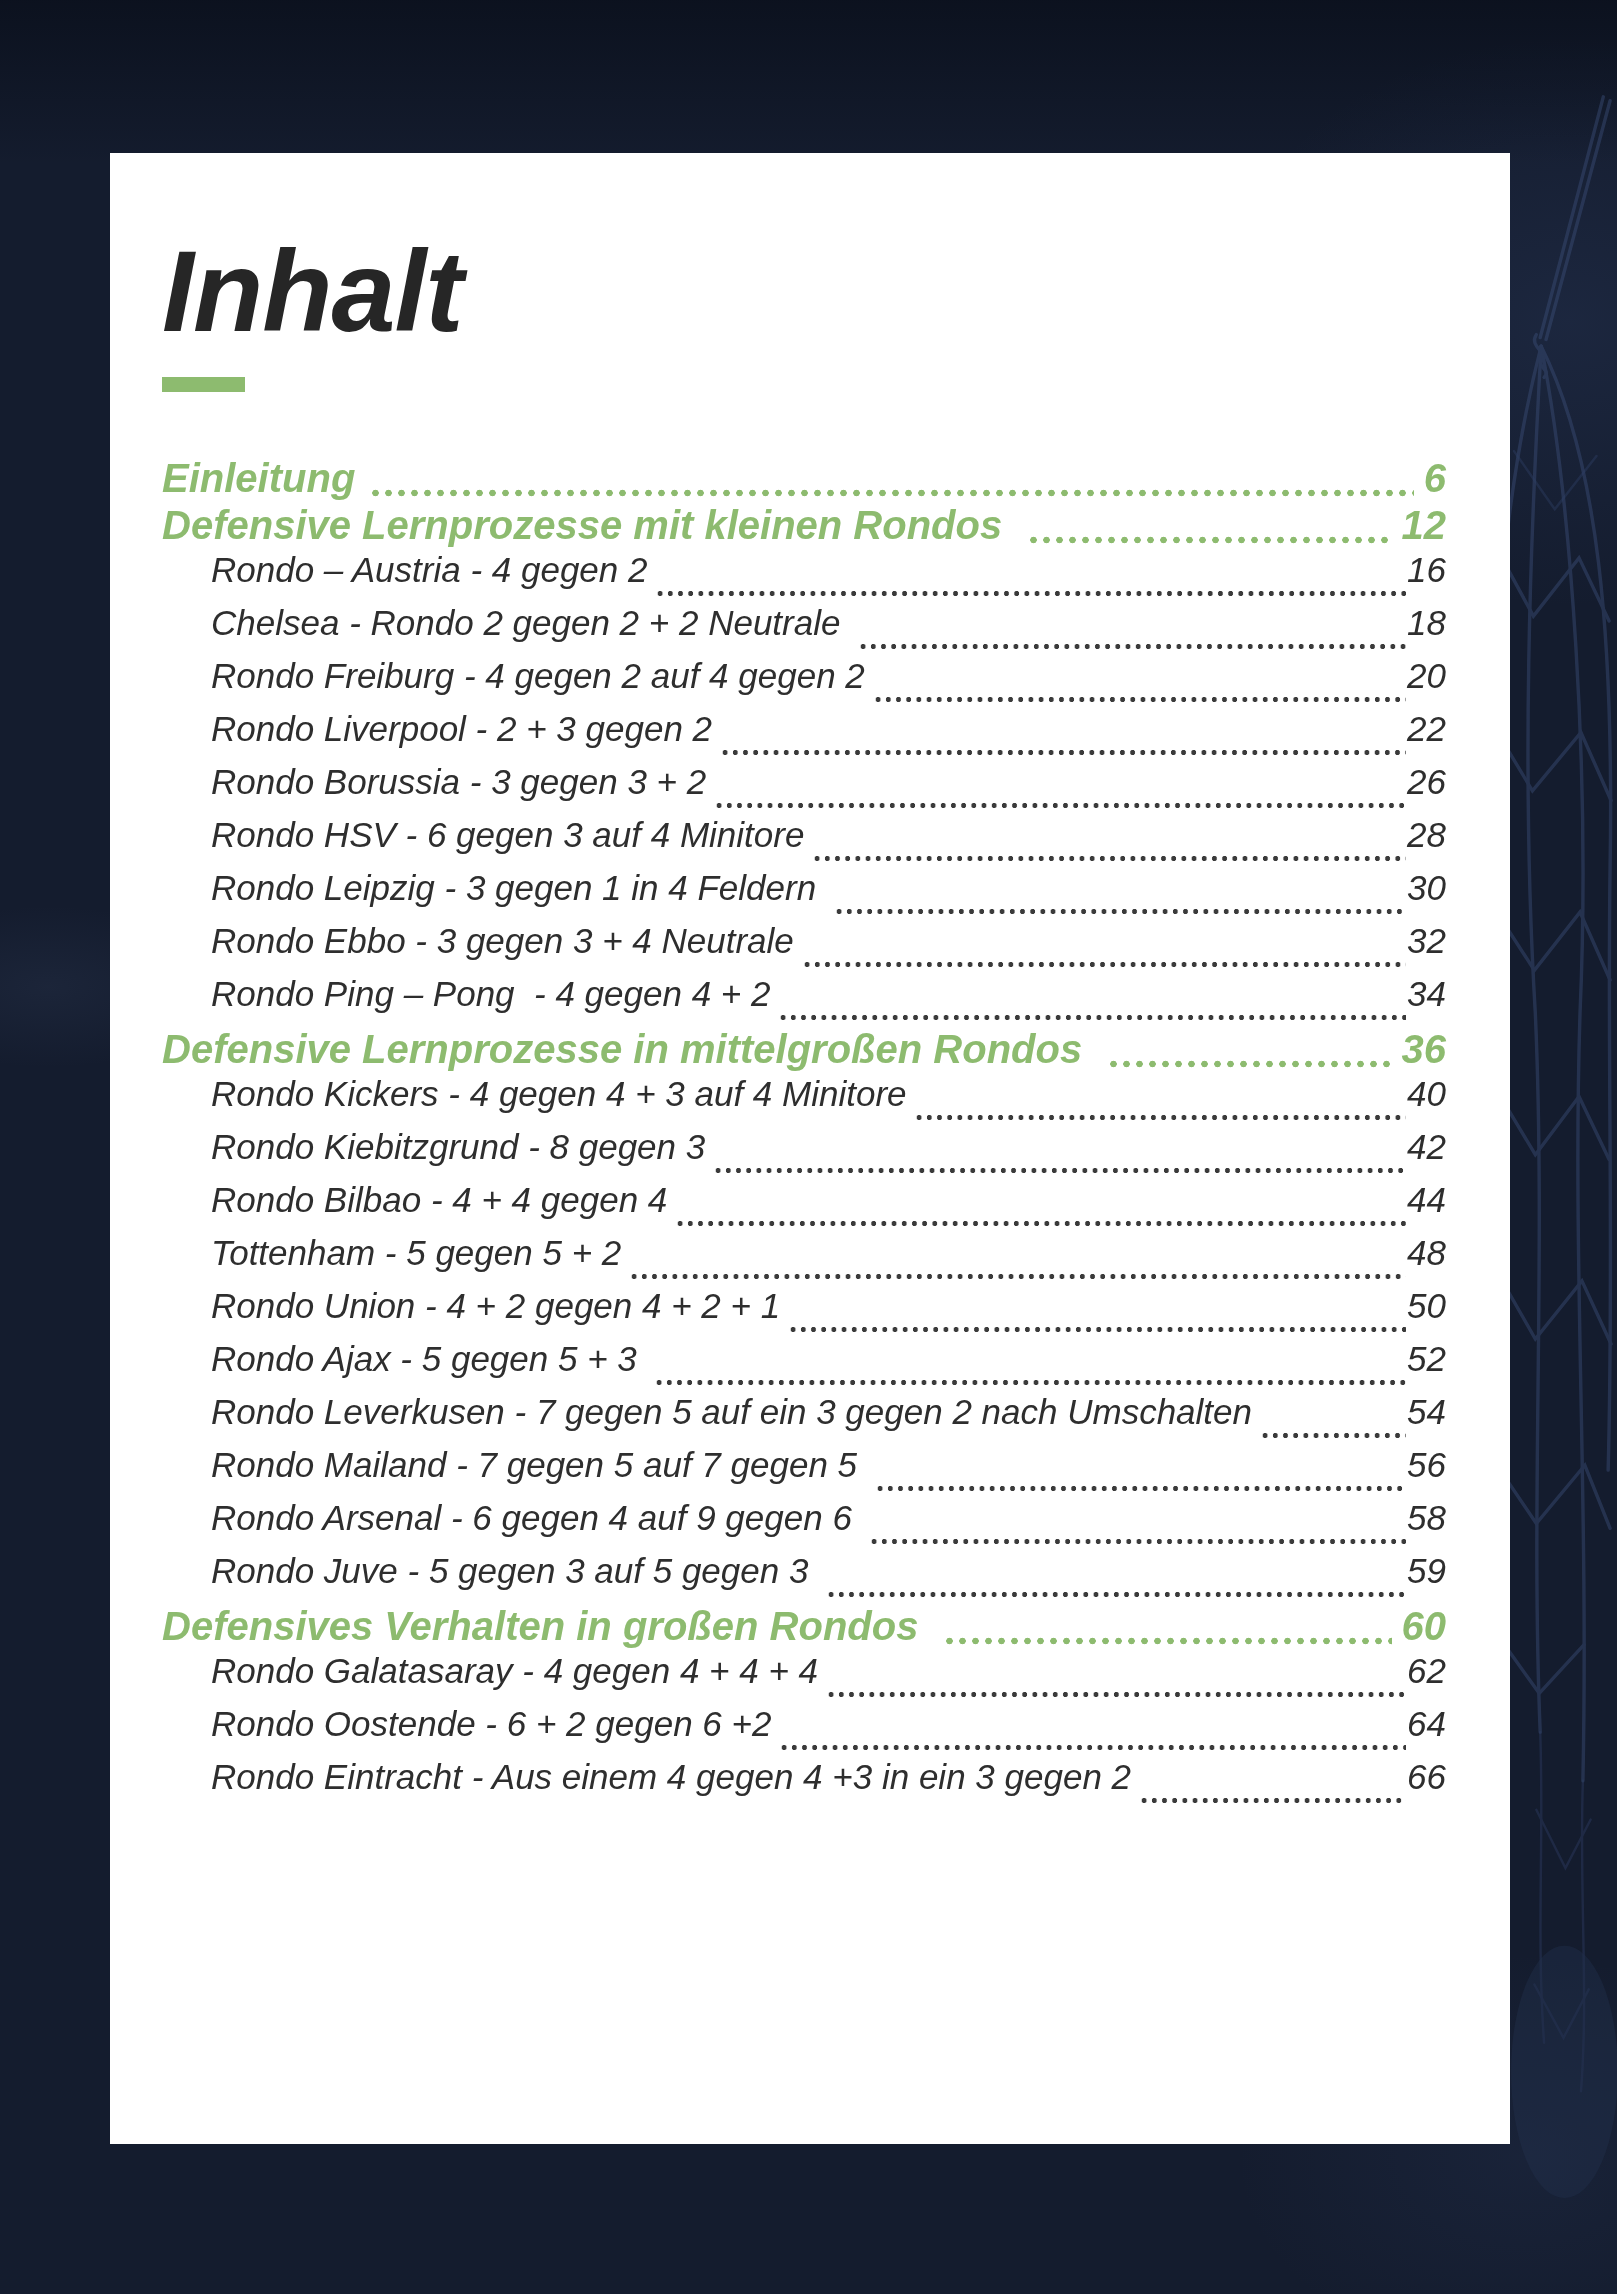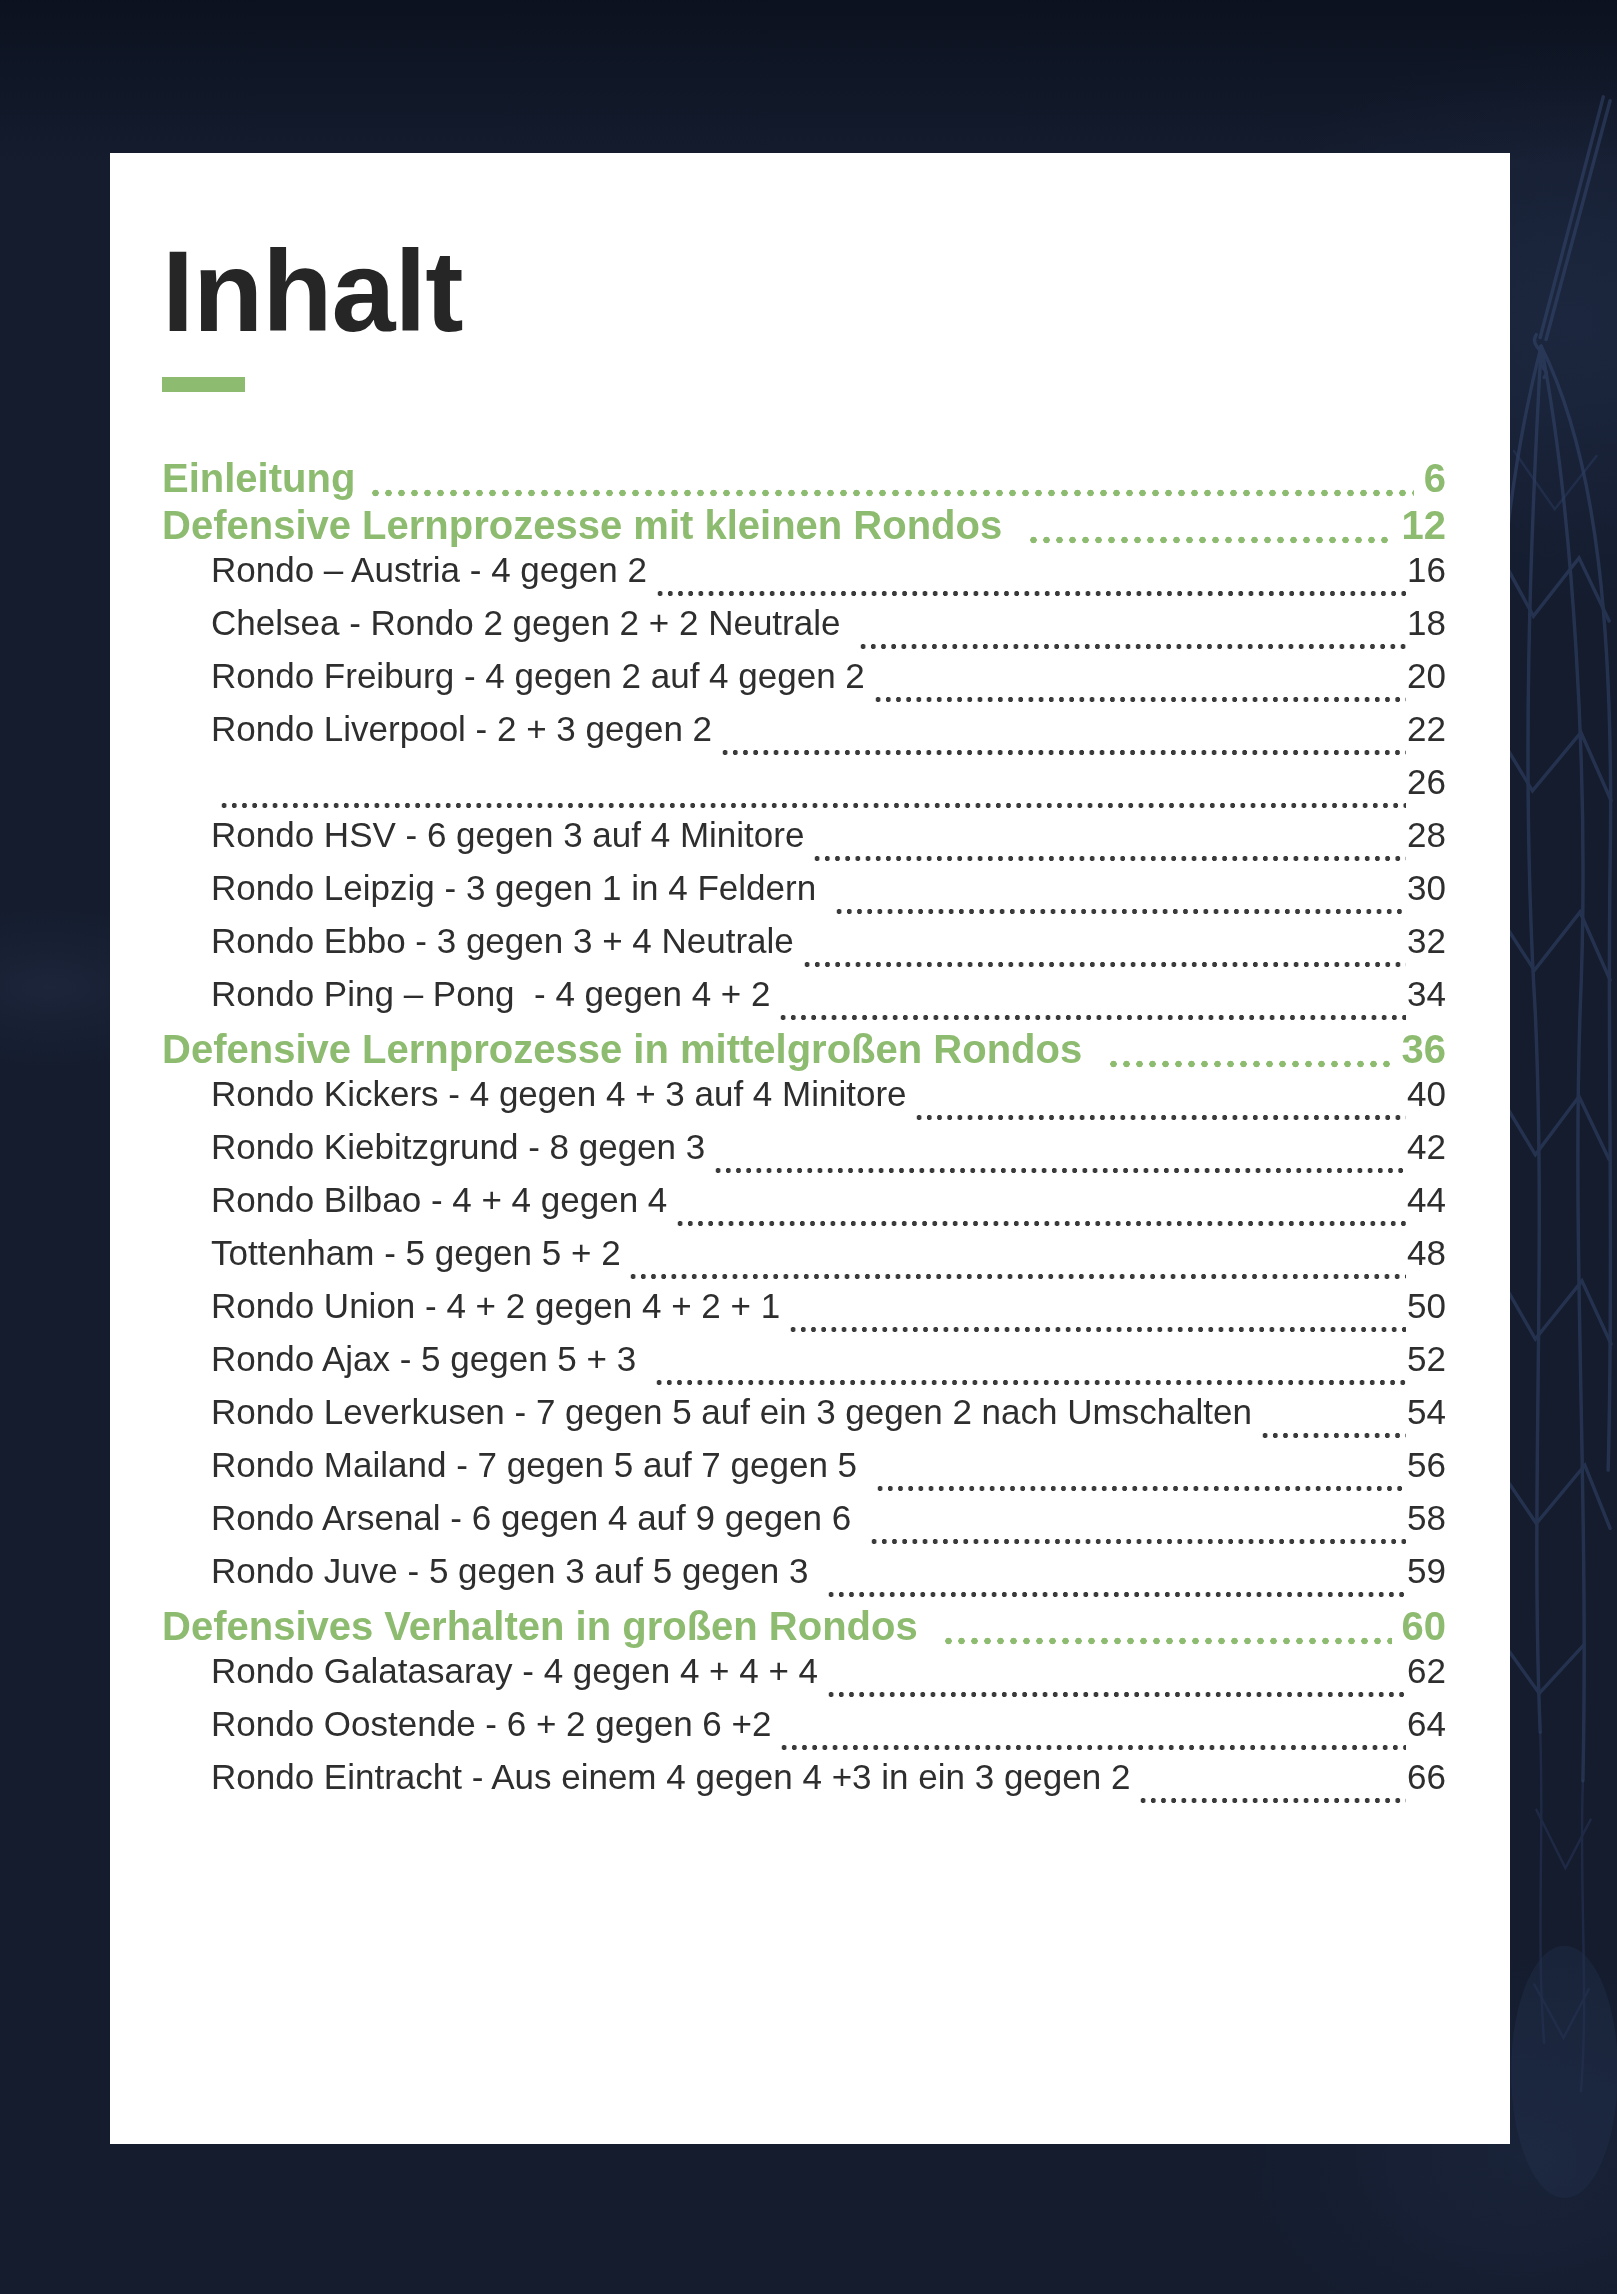--- a/index.html
+++ b/index.html
@@ -24,20 +24,21 @@
     -webkit-font-smoothing:antialiased;
   }
   .net{
     position:absolute; left:1443px; top:92px; width:175px; height:2106px;
     z-index:0; opacity:.85;
   }
   .page{
     position:absolute; left:110px; top:153px; width:1400px; height:1991px;
     background:var(--paper); z-index:1;
     padding:0 64px 0 52px;
+    font-style:italic;
   }
   .title{
     margin-top:81px;
     font-size:115px; line-height:1; font-weight:900;
     letter-spacing:-1px; color:var(--title-ink);
   }
   .accent-bar{
     margin-top:28px; width:83px; height:14.6px; background:var(--accent);
   }
   .row{display:flex; }
@@ -126,20 +127,21 @@
           <span class="label">Rondo Freiburg - 4 gegen 2 auf 4 gegen 2</span>
           <span class="dots"></span>
           <span class="num">20</span>
         </div>
         <div class="row item">
           <span class="label">Rondo Liverpool - 2 + 3 gegen 2</span>
           <span class="dots"></span>
           <span class="num">22</span>
         </div>
         <div class="row item">
+          <span class="label">Rondo Borussia - 3 gegen 3 + 2</span>
           <span class="dots"></span>
           <span class="num">26</span>
         </div>
         <div class="row item">
           <span class="label">Rondo HSV - 6 gegen 3 auf 4 Minitore</span>
           <span class="dots"></span>
           <span class="num">28</span>
         </div>
         <div class="row item">
           <span class="label">Rondo Leipzig - 3 gegen 1 in 4 Feldern </span>

